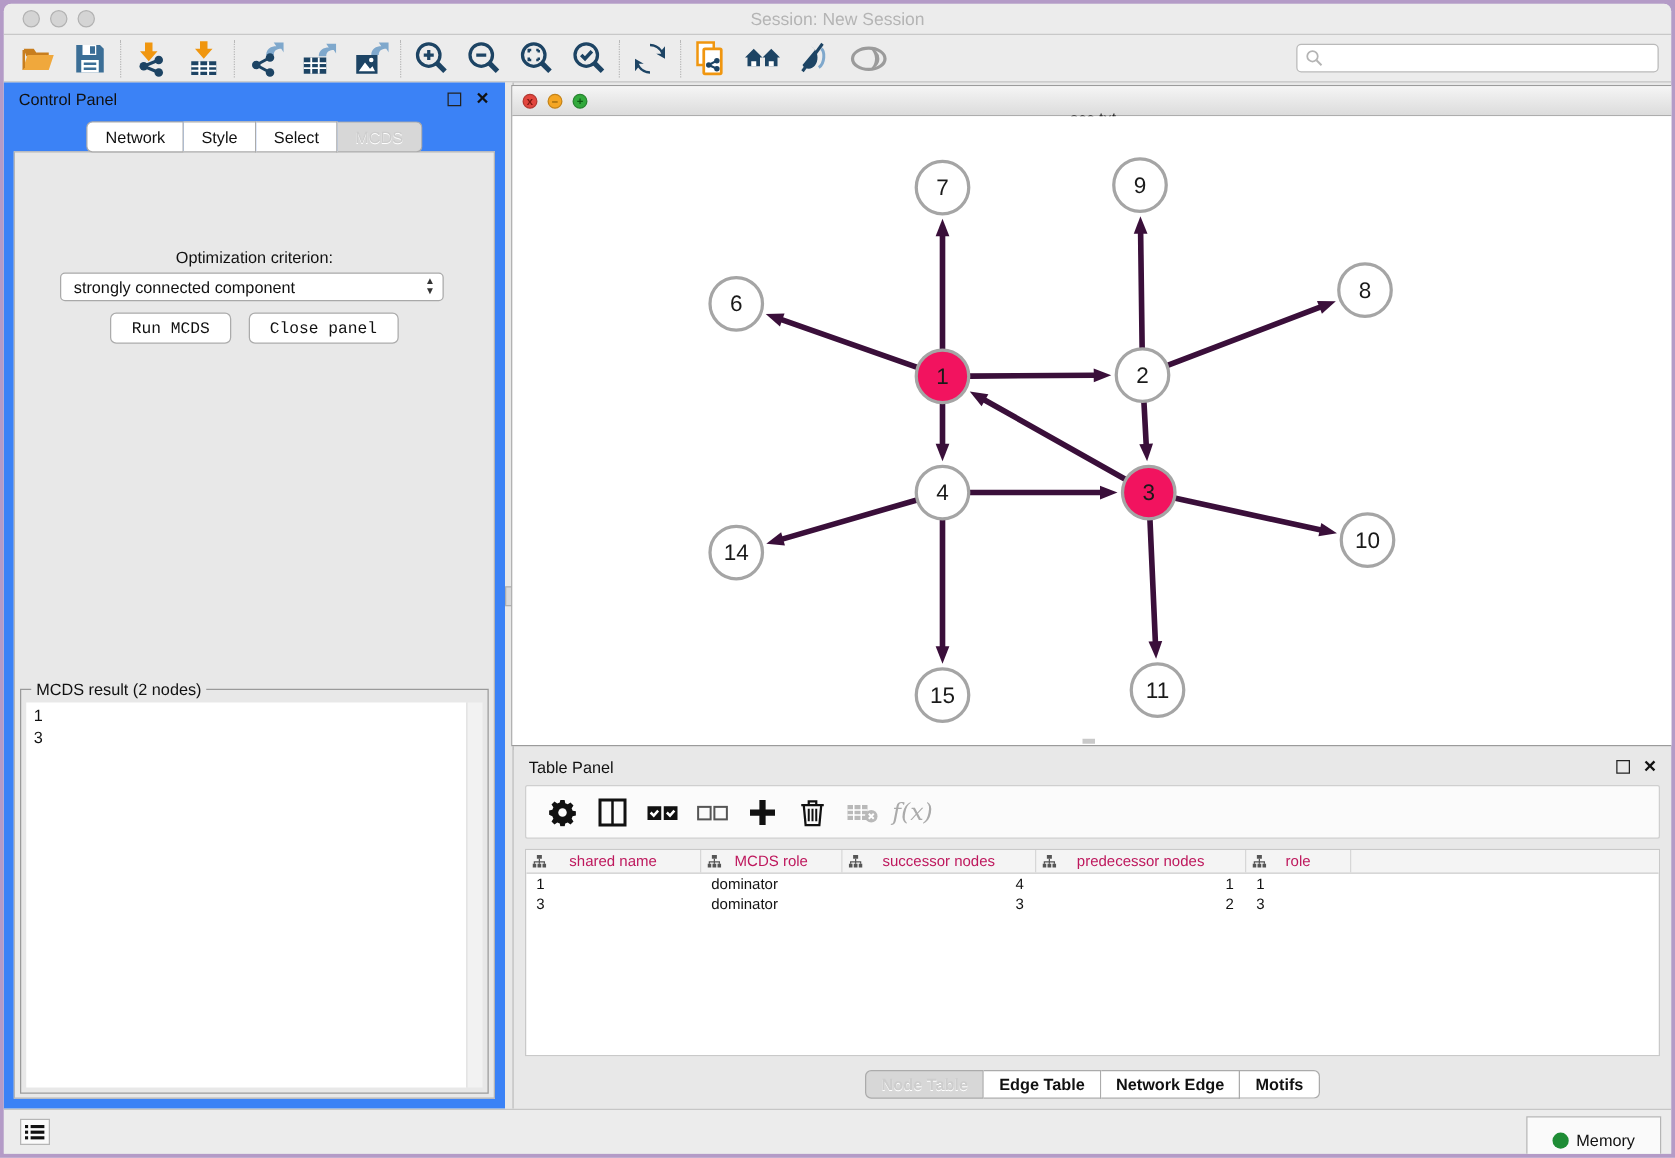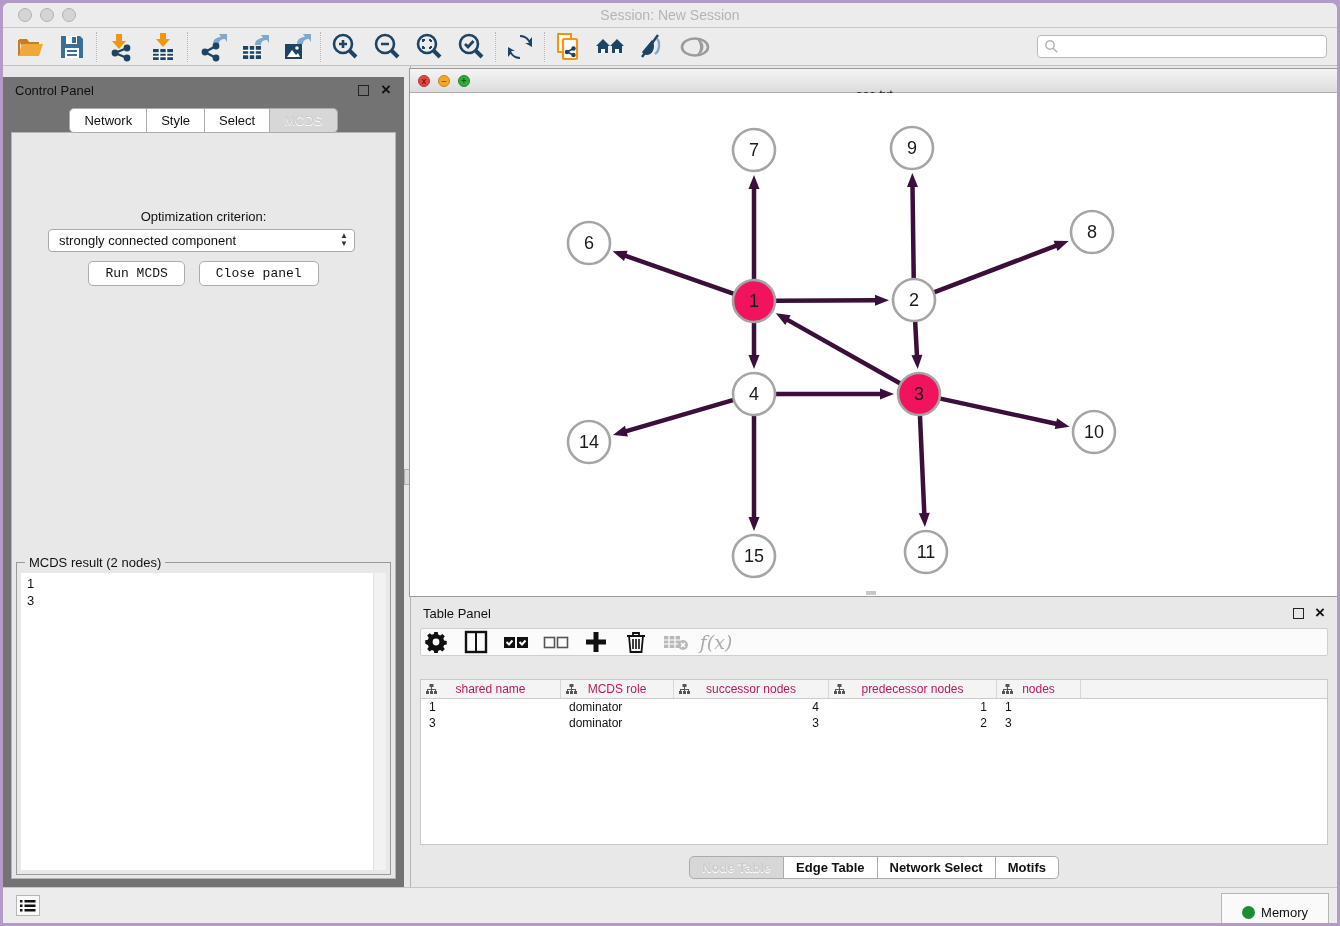--- a/index.html
+++ b/index.html
@@ -15,21 +15,21 @@
   #win-title { position:absolute; left:0; right:0; top:4px; text-align:center; font-size:14px; color:#B4B4B4; }
 
   
   #toolbar { position:absolute; left:0; top:25px; right:0; height:38px; background:#ECECEC; border-bottom:1px solid #C2C2C2; display:flex; align-items:center; padding-left:6px; }
   .tb-btn { width:42px; height:34px; display:flex; align-items:center; justify-content:center; }
   .tb-sep { width:1px; height:30px; border-left:1px dotted #B9B9B9; margin:0 3px; }
   #searchbox { position:absolute; right:10px; top:7px; width:290px; height:23px; background:#FFF; border:1px solid #B9B9B9; border-radius:4px; display:flex; align-items:center; padding-left:6px; }
   #searchbox svg { opacity:.55; }
 
   
-  #control-panel { position:absolute; left:0; top:63px; width:401px; bottom:36px; background:#737373;margin-top:11px; }
+  #control-panel { position:absolute; left:0; top:63px; width:401px; bottom:36px; background:#3b82f6; }
   .panel-head { position:relative; height:26px; }
   .panel-title { position:absolute; left:12px; top:6px; font-size:13px; color:#111; }
   .float-btn { position:absolute; width:11px; height:11px; border:1.5px solid #222; top:8px; }
   .close-btn { position:absolute; top:3px; font-size:17px; font-weight:bold; color:#111; line-height:20px; }
   #control-panel .float-btn { right:35px; } #control-panel .close-btn { right:13px; }
 
   .tabrow { position:absolute; left:0; right:0; display:flex; justify-content:center; z-index:2; }
   #cp-tabs { top:31px; }
   .tab { font-size:13px; padding:4px 14px; background:#FFF; border:1px solid #ABABAB; border-left:none; color:#111; }
   .tab:first-child { border-left:1px solid #ABABAB; border-radius:5px 0 0 5px;text-align:right; }
@@ -59,21 +59,21 @@
   .mac-dot { position:absolute; top:6px; width:12px; height:12px; border-radius:50%; font-size:9px; font-weight:bold; text-align:center; line-height:11px; }
   .mac-red { left:8px; background:#E2463E; border:1px solid #B33831; color:#7E1710; }
   .mac-yel { left:28px; background:#F5A623; border:1px solid #C58419; color:#8A5D07; }
   .mac-grn { left:48px; background:#32A93C; border:1px solid #27842F; color:#0E5B14; }
   #net-canvas { position:absolute; left:0; top:24px; right:0; bottom:0; background:#FFF; }
   #net-resize { position:absolute; left:456px; bottom:1px; width:10px; height:4px; background:#C9C9C9; }
 
   
   #table-panel { position:absolute; left:408px; top:597px; right:0; bottom:36px; background:#E8E8E8; }
   #table-panel .float-btn { right:33px; } #table-panel .close-btn { right:12px; }
-  #tp-toolbar { position:absolute; left:9px; right:9px; top:28px; height:28px; background:#FBFBFB; border:1px solid #CFCFCF; border-radius:2px; display:flex; align-items:center; gap:10px; padding-left:0; }
+  #tp-toolbar { position:absolute; left:9px; right:9px; top:28px; height:43px; background:#FBFBFB; border:1px solid #CFCFCF; border-radius:2px; display:flex; align-items:center; gap:10px; padding-left:14px; }
   .tp-btn { width:30px; height:30px; display:flex; align-items:center; justify-content:center; }
   .fx { font-family:"DejaVu Serif",serif; font-style:italic; font-size:19px; color:#ABABAB; }
 
   #tp-table { position:absolute; left:9px; right:9px; top:79px; bottom:42px; background:#FFF; border:1px solid #C9C9C9; overflow:hidden; }
   #tp-header { display:flex; height:19px; background:#F4F4F4; border-bottom:1px solid #CDCDCD; }
   .th { position:relative; border-right:1px solid #D7D7D7; font-size:12px; color:#be185d; text-align:center; line-height:18px; }
   .th svg { position:absolute; left:5px; top:4px; }
   .tr { display:flex; height:16px; }
   .td { font-size:12px; color:#111; line-height:16px; padding:0 8px; overflow:hidden; }
   .td.num { text-align:right; padding-right:10px; }
@@ -489,21 +489,21 @@
                 </g>
               </svg><span>predecessor nodes</span></div>
             <div class="th" style="width: 84px;"><svg width="11" height="11" viewBox="0 0 11 11">
                 <g fill="#555">
                   <rect x="3.5" y="0" width="4" height="3"></rect>
                   <rect x="0" y="7" width="3" height="3"></rect>
                   <rect x="4" y="7" width="3" height="3"></rect>
                   <rect x="8" y="7" width="3" height="3"></rect>
                   <path d="M5 3h1v3H5z M1 5h9v1H1z M1 5h1v2H1z M9 5h1v2H9z M5 5h1v2H5z"></path>
                 </g>
-              </svg><span>nodes</span></div>
+              </svg><span>role</span></div>
           </div>
       <div id="tp-rows">
             <div class="tr">
               <div class="td" style="width: 140px;">1</div>
               <div class="td" style="width: 113px;">dominator</div>
               <div class="td num" style="width: 155px;">4</div>
               <div class="td num" style="width: 168px;">1</div>
               <div class="td" style="width: 84px;">1</div>
             </div>
             <div class="tr">
@@ -511,21 +511,21 @@
               <div class="td" style="width: 113px;">dominator</div>
               <div class="td num" style="width: 155px;">3</div>
               <div class="td num" style="width: 168px;">2</div>
               <div class="td" style="width: 84px;">3</div>
             </div>
           </div>
     </div>
     <div class="tabrow" id="tp-tabs">
           <div class="tab active">Node Table</div>
           <div class="tab">Edge Table</div>
-          <div class="tab">Network Select</div>
+          <div class="tab">Network Edge</div>
           <div class="tab">Motifs</div>
         </div>
   </div>
 
   <div id="statusbar">
     <div id="task-btn">
       <svg width="16" height="14" viewBox="0 0 16 14">
             <g fill="#111">
               <rect x="0" y="1" width="2.5" height="2.5"></rect>
               <rect x="4.5" y="1" width="11" height="2.5"></rect>

